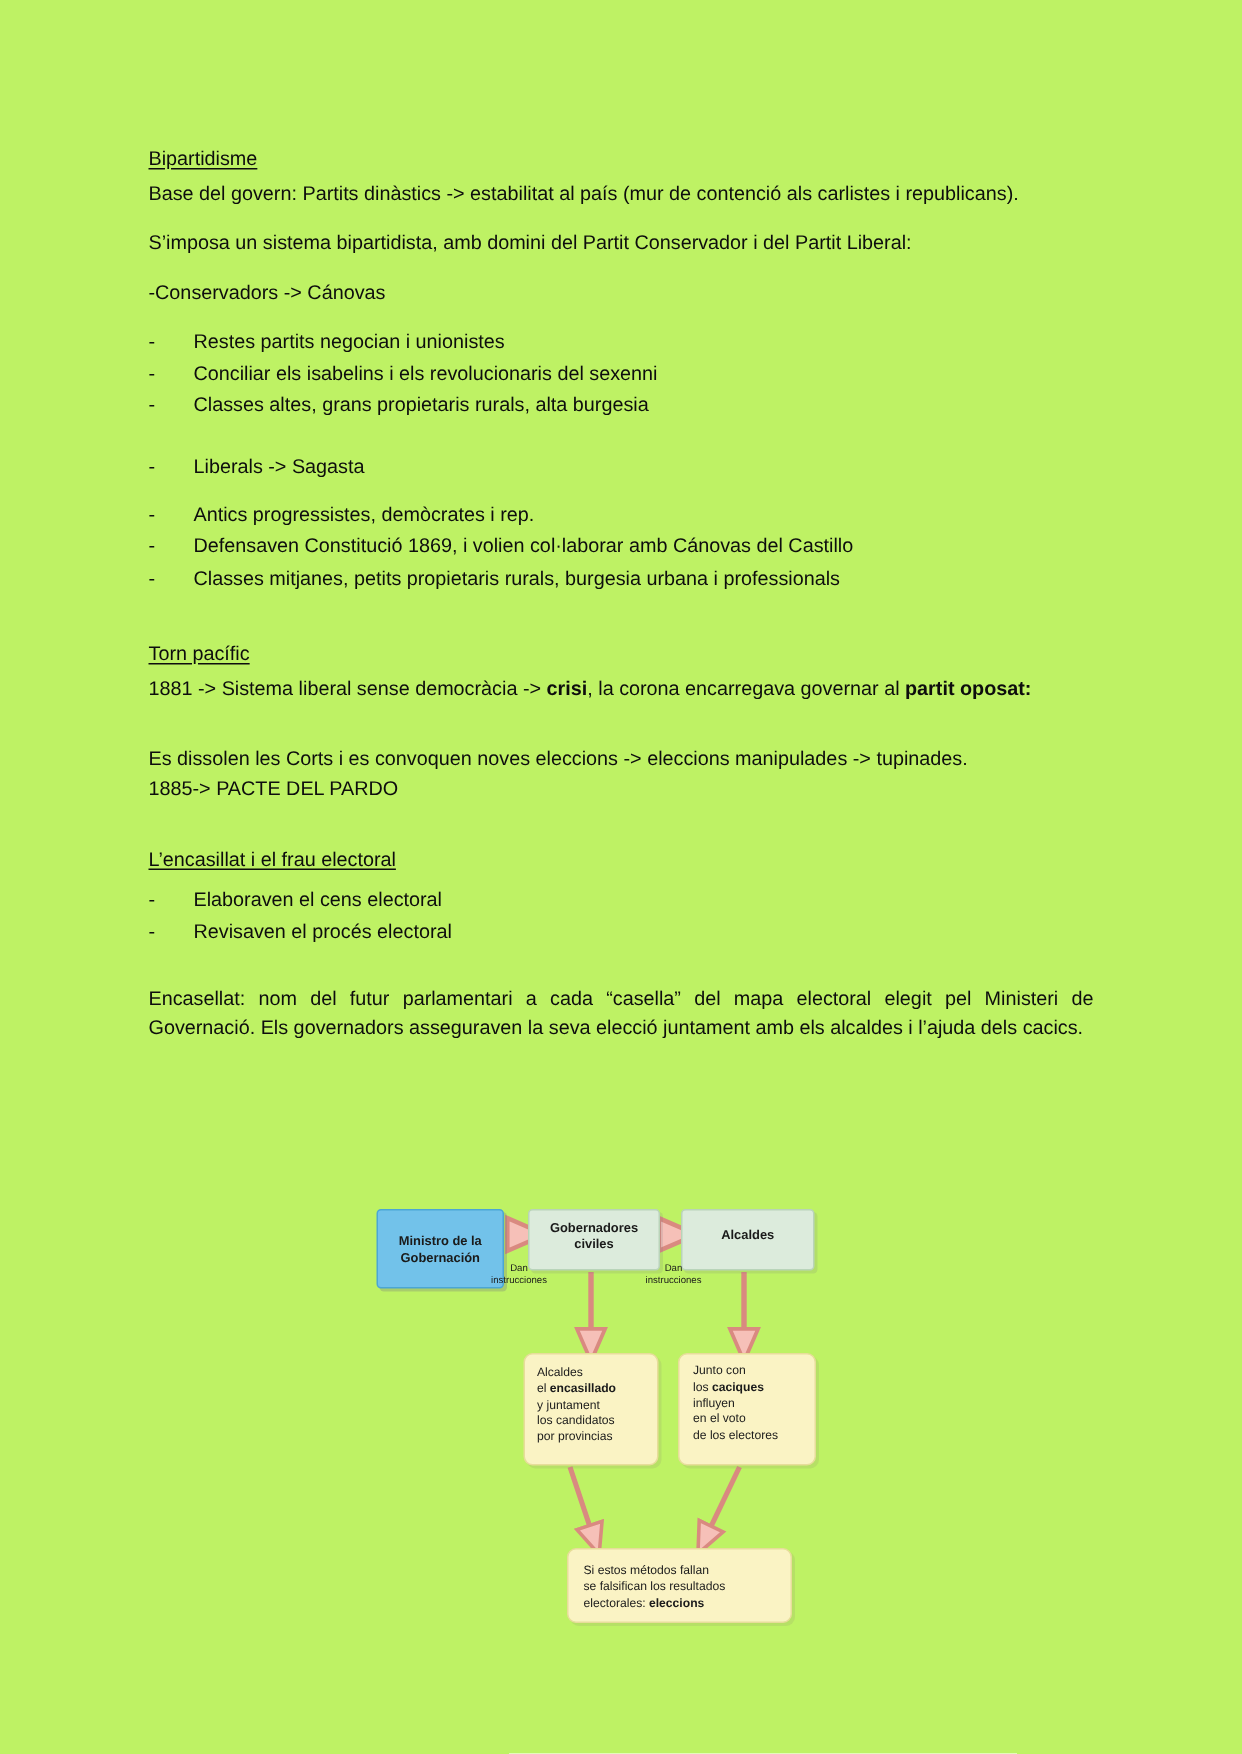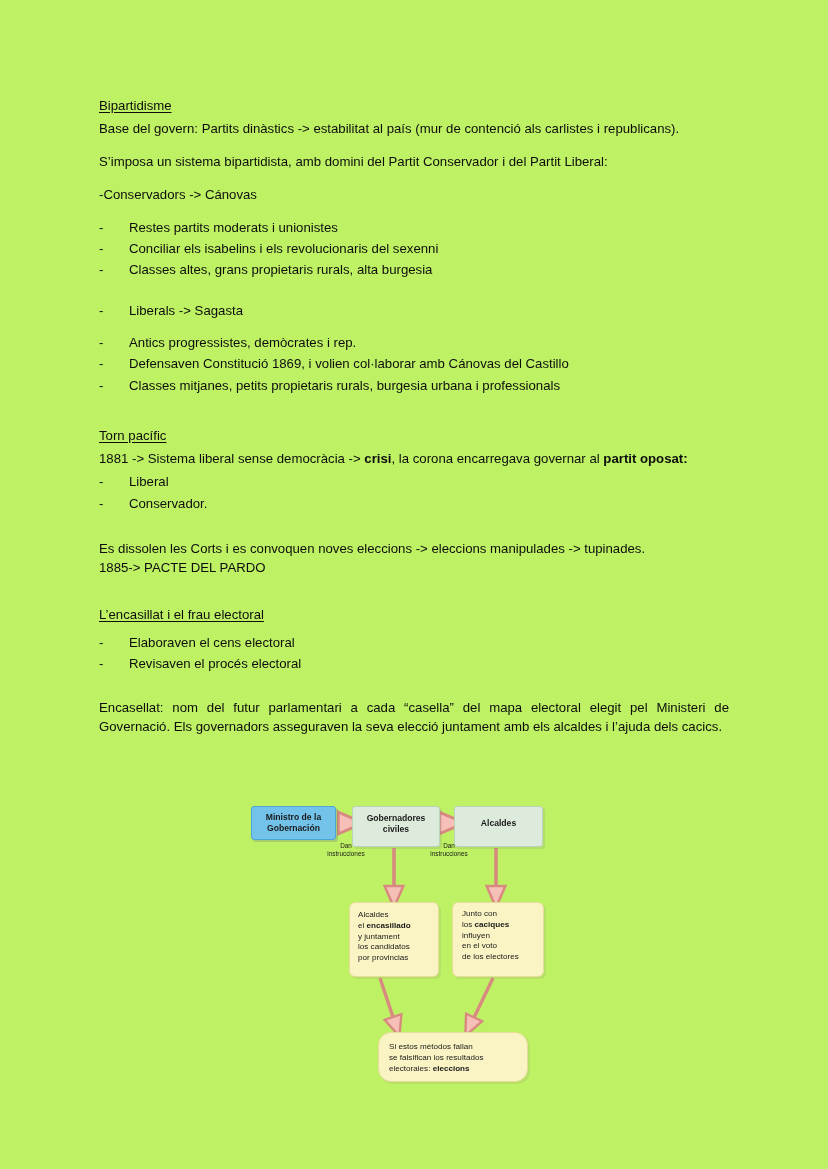--- a/index.html
+++ b/index.html
@@ -144,21 +144,21 @@
       <div class="heading">Bipartidisme</div>
       <div style="height:5px"></div>
       <div class="para">Base del govern: Partits dinàstics -&gt; estabilitat al país (mur de contenció als carlistes i republicans).</div>
       <div class="spacer-14"></div>
       <div class="para">S’imposa un sistema bipartidista, amb domini del Partit Conservador i del Partit Liberal:</div>
       <div class="spacer-14"></div>
       <div class="para"> -Conservadors -&gt; Cánovas</div>
       <div style="height:12px"></div>
 
       <ul class="bul lvl2">
-        <li>Restes partits moderats i unionistes</li>
+        <li>Restes partits negocian i unionistes</li>
         <li>Conciliar els isabelins i els revolucionaris del sexenni</li>
         <li>Classes altes, grans propietaris rurals, alta burgesia</li>
       </ul>
 
       <div style="height:19px"></div>
 
       <ul class="bul lvl1">
         <li>Liberals -&gt; Sagasta</li>
       </ul>
 
@@ -171,24 +171,20 @@
       </ul>
     </div>
 
     <div style="height:32px"></div>
 
     <div>
       <div class="heading">Torn pacífic</div>
       <div style="height:5px"></div>
       <div class="para"><span>1881 -&gt; Sistema liberal sense democràcia -&gt; </span><b>crisi</b><span>, la corona encarregava governar al </span><b>partit oposat:</b></div>
       <div style="height:3px"></div>
-      <ul class="bul lvl1b">
-        <li>Liberal</li>
-        <li>Conservador.</li>
-      </ul>
       <div style="height:25px"></div>
       <div class="para">Es dissolen les Corts i es convoquen noves eleccions -&gt; eleccions manipulades -&gt; tupinades.</div>
       <div class="para">1885-&gt; PACTE DEL PARDO</div>
     </div>
 
     <div style="height:30px"></div>
 
     <div>
       <div class="heading">L’encasillat i el frau electoral</div>
       <div style="height:5px"></div>
@@ -218,21 +214,21 @@
 
       <line x1="146" y1="50" x2="146" y2="98" stroke="#d98a80" stroke-width="3.6" marker-end="url(#ah)"></line>
 
       <line x1="248" y1="50" x2="248" y2="98" stroke="#d98a80" stroke-width="3.6" marker-end="url(#ah)"></line>
 
       <line x1="132" y1="180" x2="148" y2="228" stroke="#d98a80" stroke-width="3.4" marker-end="url(#ah)"></line>
 
       <line x1="245" y1="180" x2="222" y2="228" stroke="#d98a80" stroke-width="3.4" marker-end="url(#ah)"></line>
     </svg>
 
-    <div class="dbox box-blue" style="left:3px; top:8px; width:85px; height:34px;">
+    <div class="dbox box-blue" style="left:3px; top:8px; width:85px; height:53px;">
       <div class="ctr">Ministro de la Gobernación</div>
     </div>
 
     <div class="dbox box-green" style="left:104px; top:8px; width:88px; height:41px;">
       <div class="ctr" style="height:33px;">Gobernadores civiles</div>
     </div>
 
     <div class="dbox box-green" style="left:206px; top:8px; width:89px; height:41px;">
       <div class="ctr" style="height:33px;">Alcaldes</div>
     </div>
@@ -259,21 +255,21 @@
     <div class="dbox box-yellow" style="left:204px; top:104px; width:92px; height:75px;">
       <div class="bodytxt c">
         <div>Junto con</div>
         <div><span>los </span><b>caciques</b></div>
         <div>influyen</div>
         <div>en el voto</div>
         <div>de los electores</div>
       </div>
     </div>
 
-    <div class="dbox box-yellow" style="left:130px; top:234px; width:150px; height:50px;border-radius:13px;">
+    <div class="dbox box-yellow" style="left:130px; top:234px; width:150px; height:50px;">
       <div class="bodytxt" style="padding:9px 0 0 10px;">
         <div>Si estos métodos fallan</div>
         <div>se falsifican los resultados</div>
         <div><span>electorales: </span><b>eleccions</b></div>
       </div>
     </div>
 
   </div>
 
 </div>

